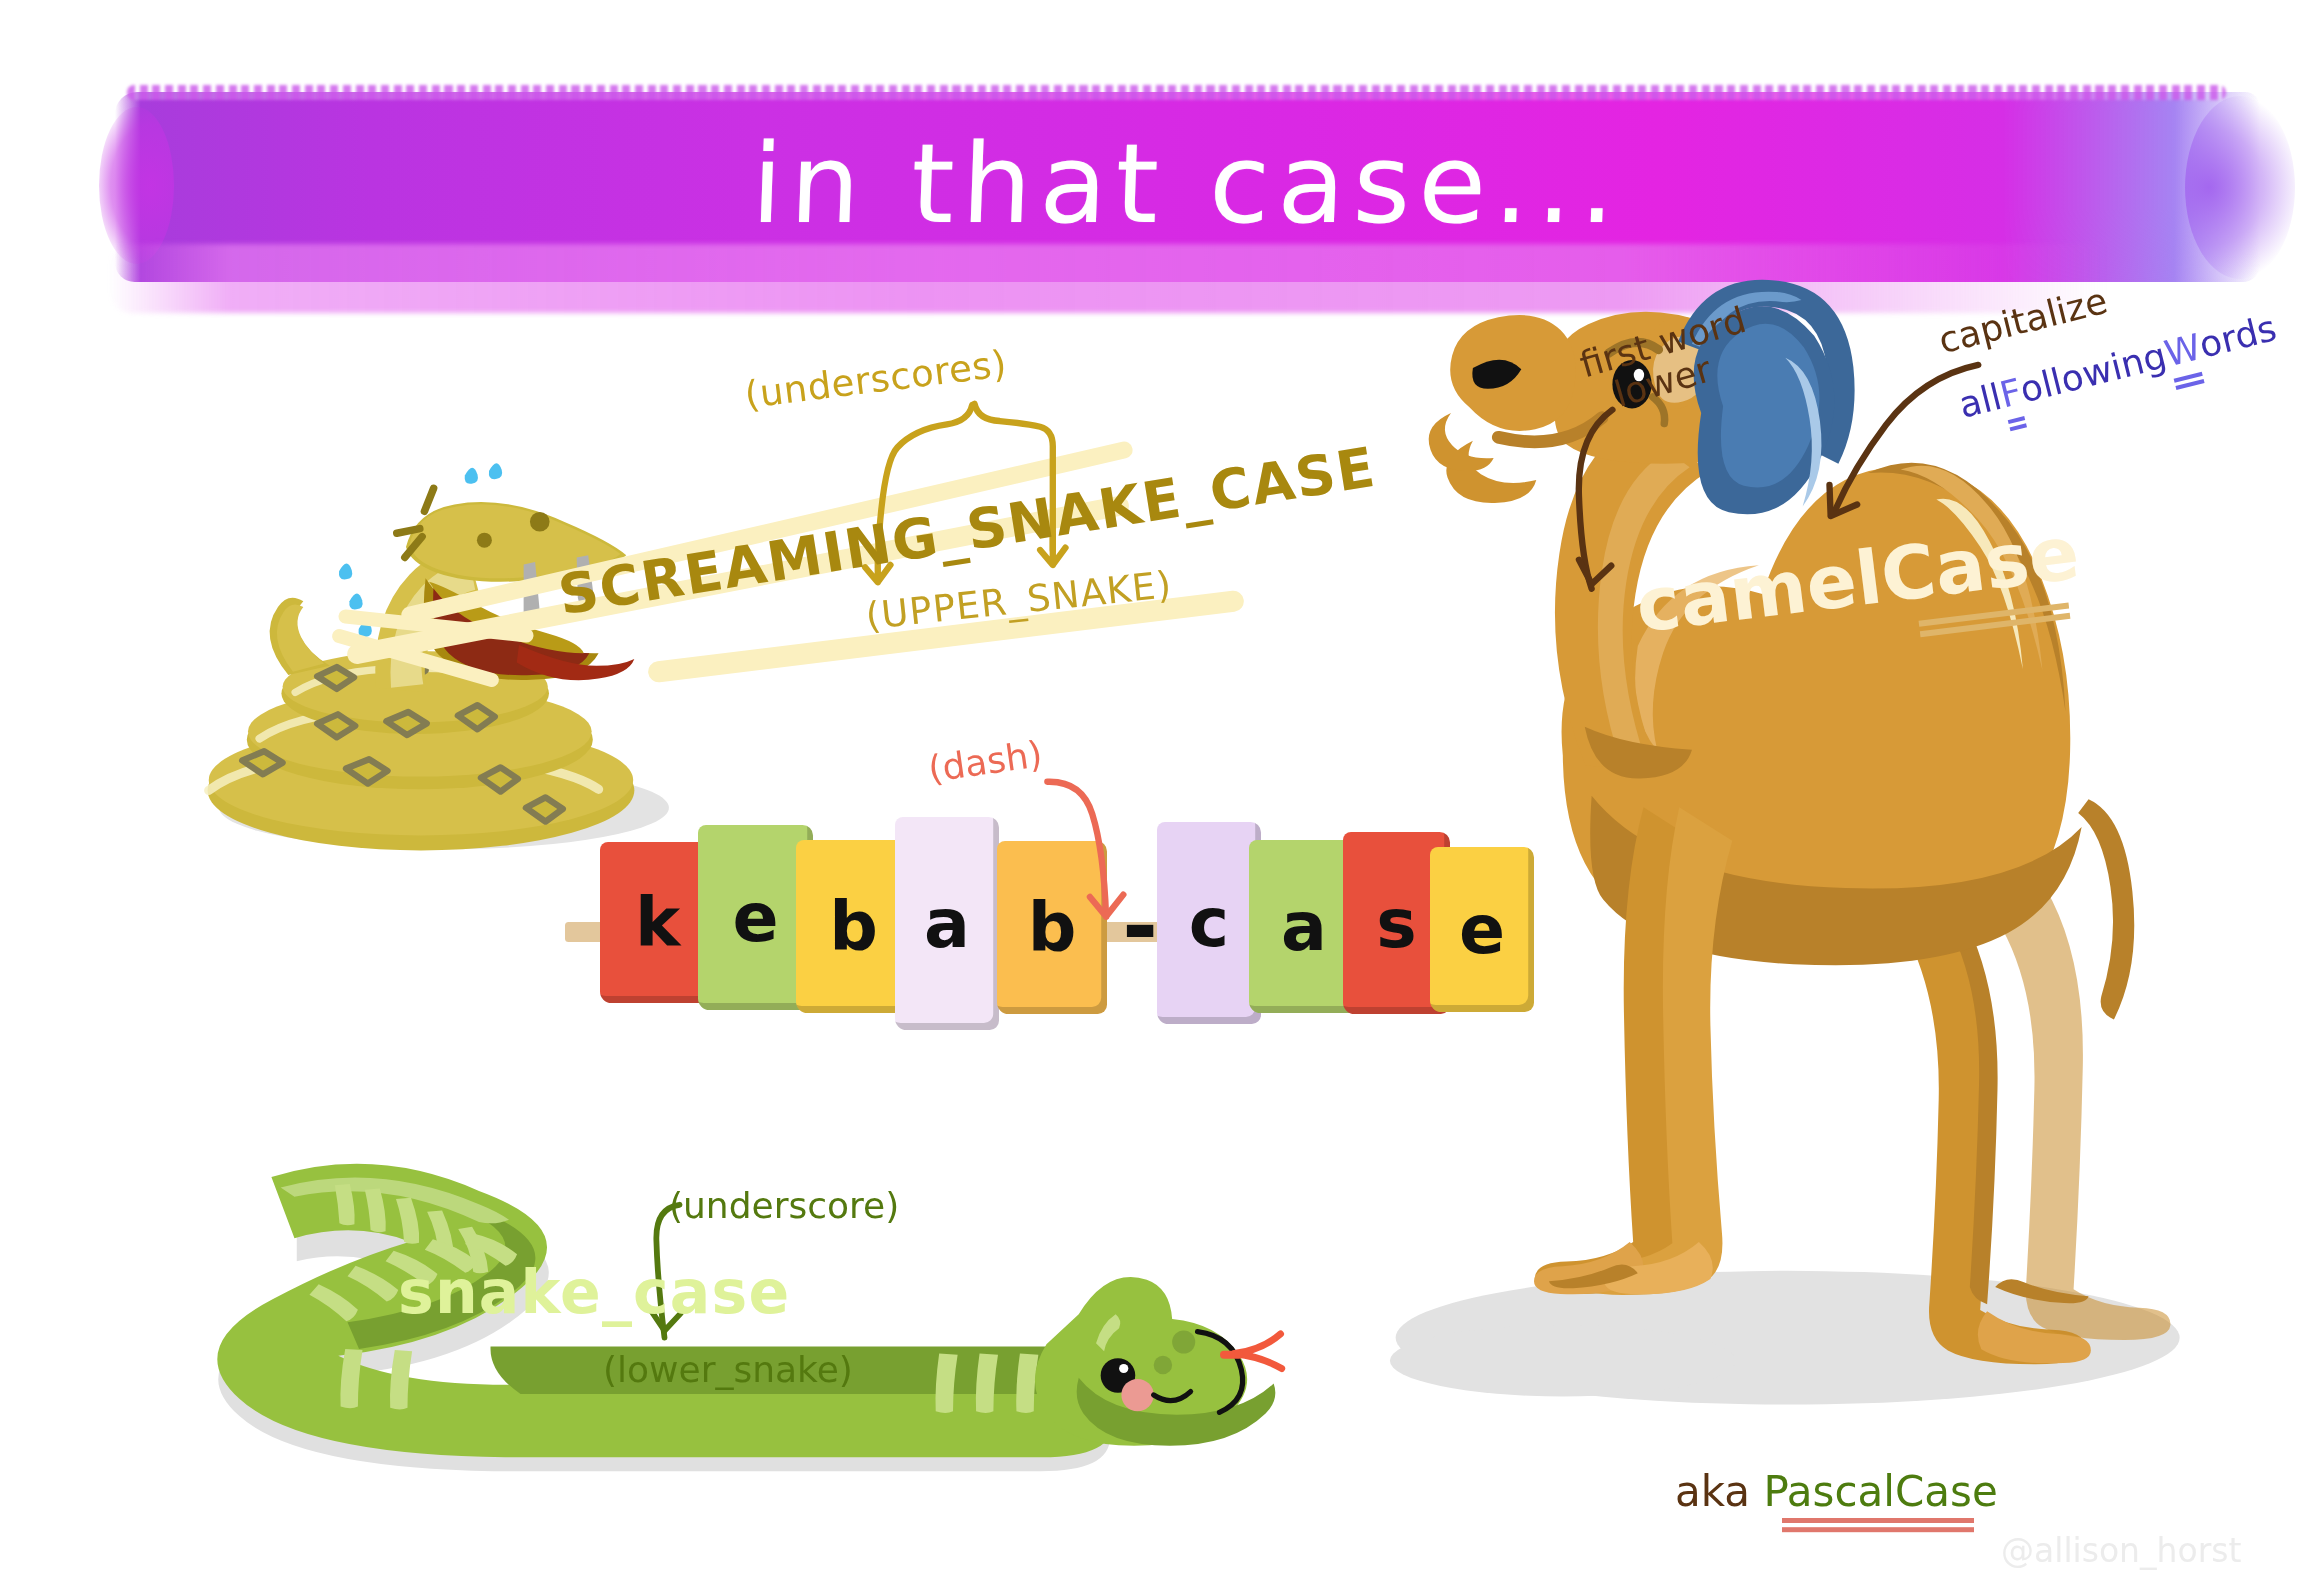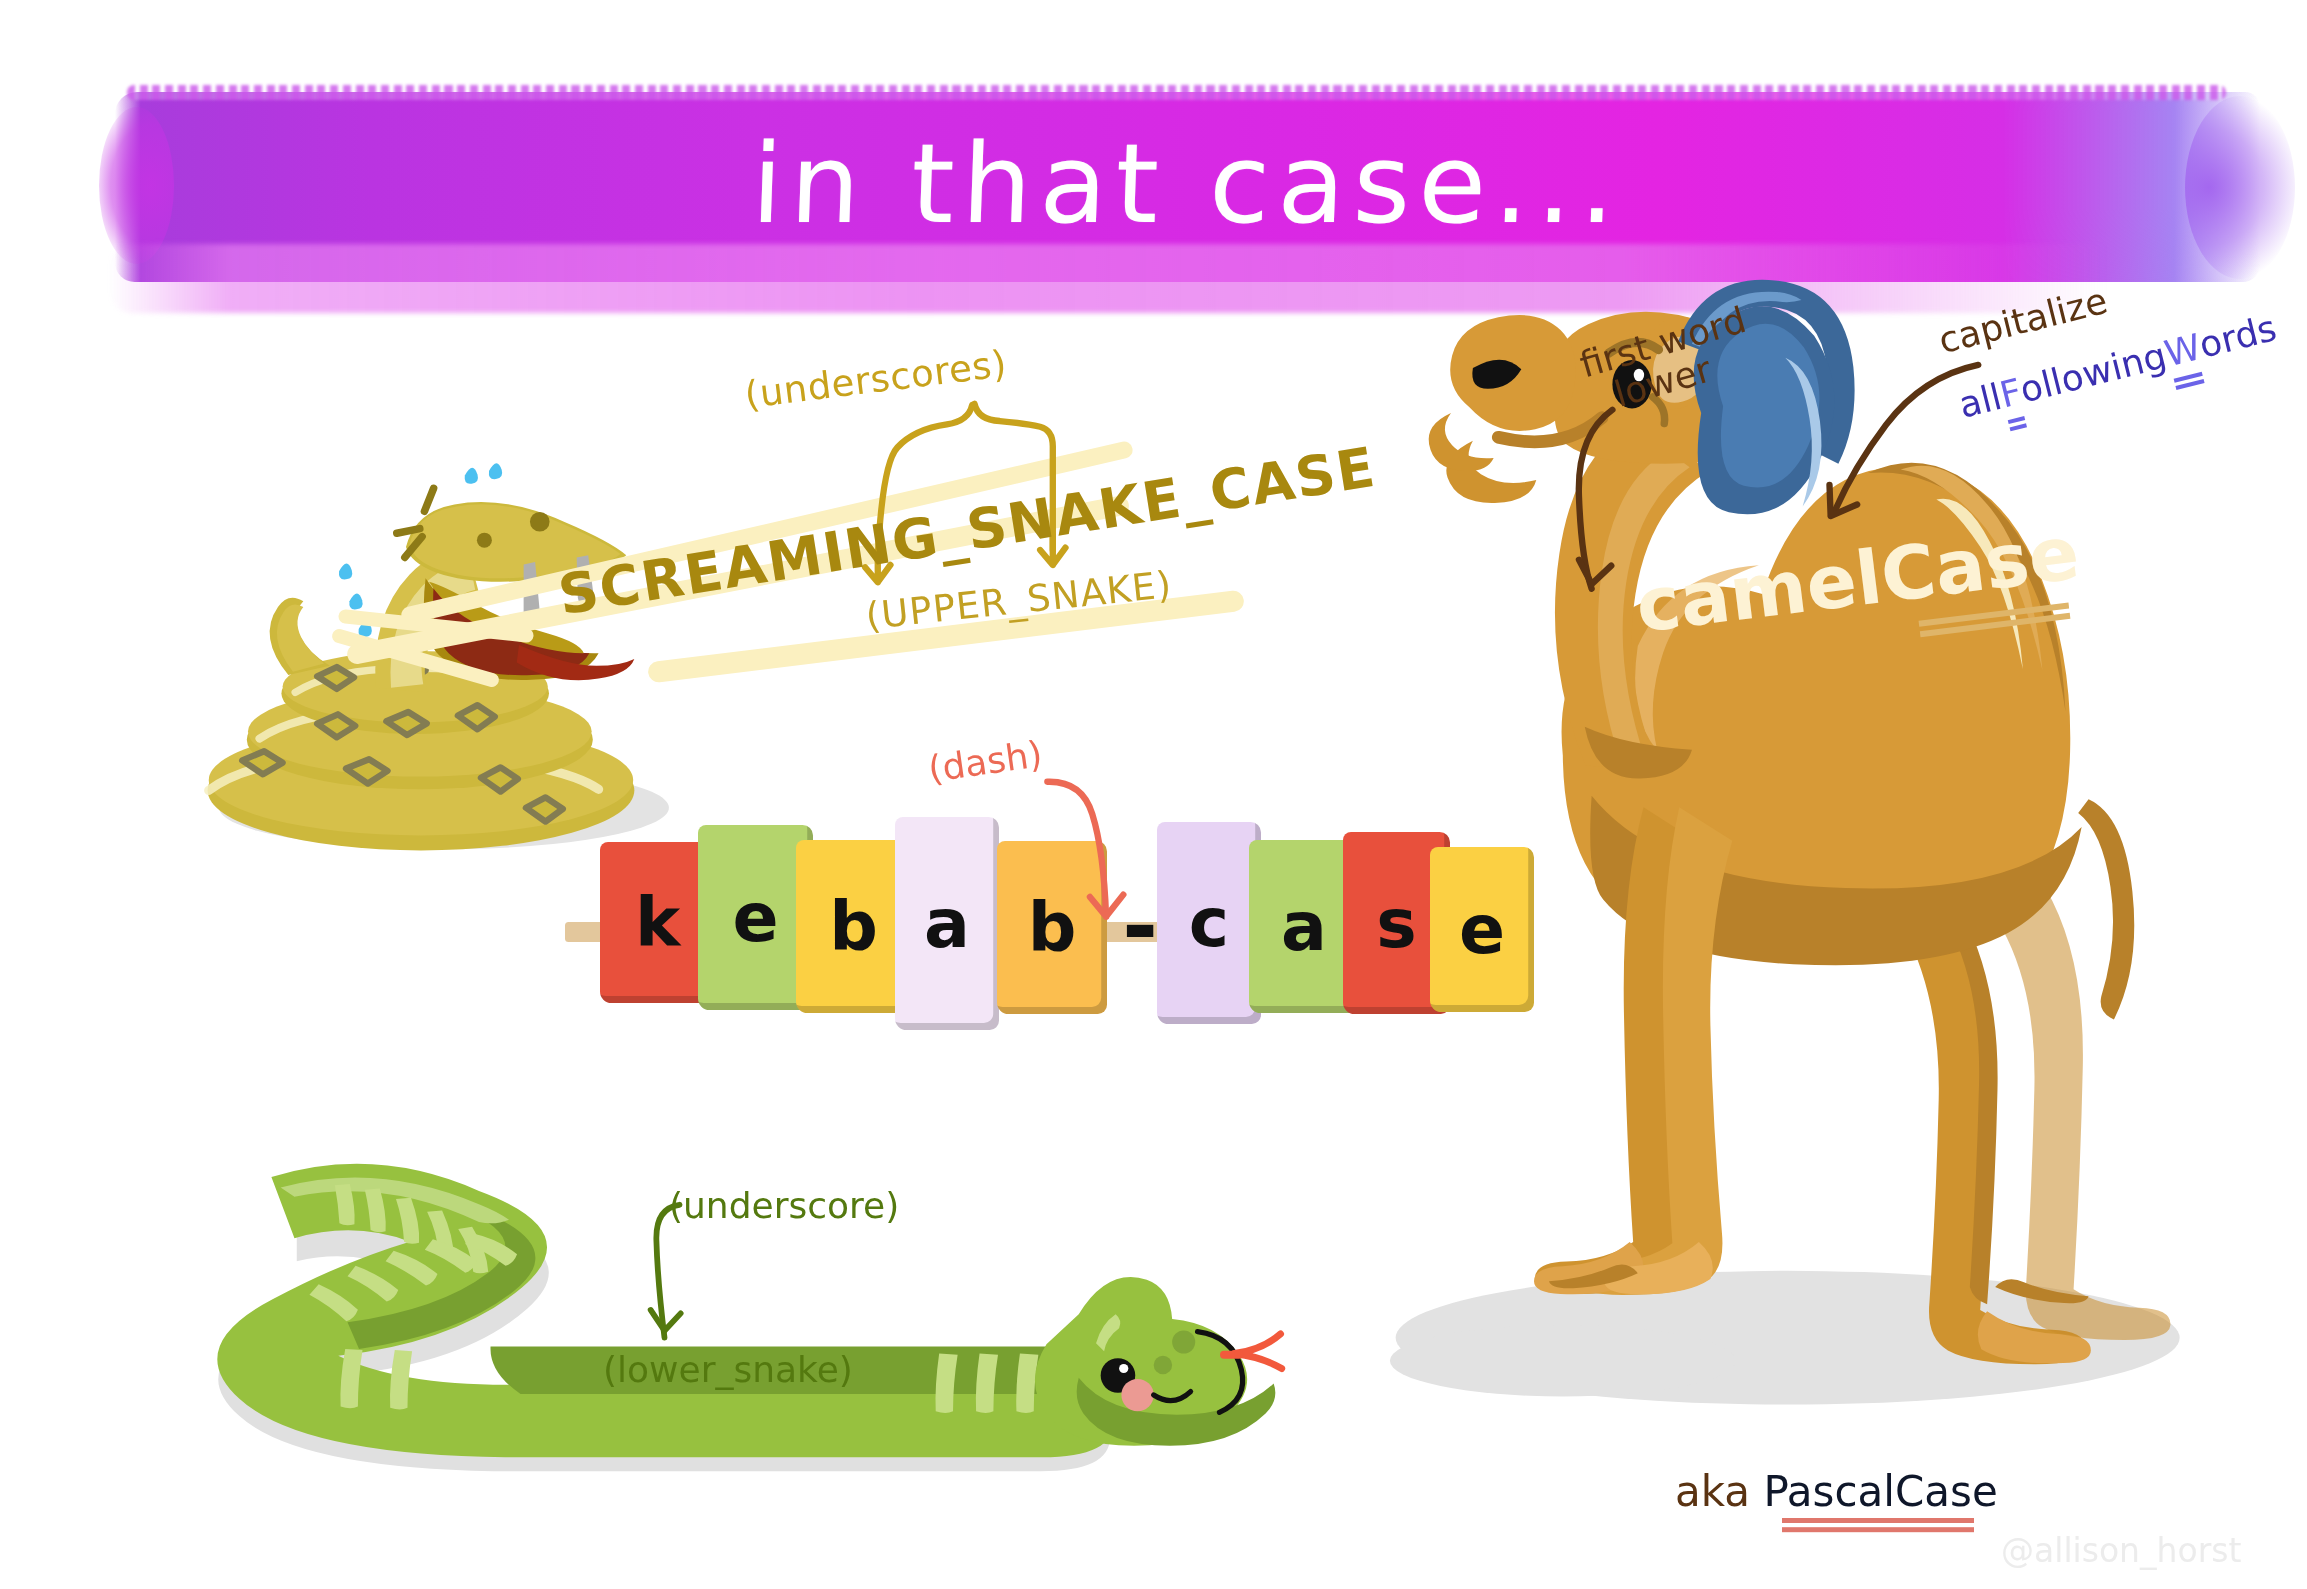--- a/index.html
+++ b/index.html
@@ -143,21 +143,21 @@
     content:""; position:absolute; left:16%; right:8%; bottom:-11.5px; height:5.2px;
     background:#dfb569; box-shadow:0 10.4px 0 #dfb569;
   }
 
   
   #see-also{left:1511px; top:1398px; font-size:42px; white-space:nowrap;}
   #see-also .lead{color:#5a3312;}
   #see-also .red{color:#e0776c;}
   #aka-line{left:1675px; top:1467px; font-size:42px; white-space:nowrap;}
   #aka-line .lead{color:#5a3312;}
-  #aka-line .red{color:#0f172a;margin-top:48px;}
+  #aka-line .red{color:#4d7c0f;margin-top:48px;}
   .uline{position:relative;}
   .uline::after{
     content:""; position:absolute; left:8%; right:10%; bottom:-7px; height:4.6px;
     background:#e0776c; box-shadow:0 9.2px 0 #e0776c;
   }
 
   #sig{
     left:2001px; top:1531px; color:#ececec; font-size:33px; white-space:nowrap;
   }
 
@@ -356,20 +356,21 @@
 
     <path d="M1740 398 q48 -6 80 -34 m-80 34 q48 6 82 26" fill="none" stroke="#f2593c" stroke-width="12" stroke-linecap="round"></path>
     <path d="M1722 400 l26 0" stroke="#f2593c" stroke-width="14" stroke-linecap="round"></path>
   </svg>
 
   <div class="abs hand" id="snake-underscore">(underscore)</div>
   <svg class="art" style="left:646px; top:1199px;" width="104" height="156" viewBox="0 0 180 270">
     <path d="M58 10 q-42 6 -40 62 q2 70 14 168" fill="none" stroke="#54790f" stroke-width="10" stroke-linecap="round"></path>
     <path d="M32 228 l-24 -36 m24 36 l28 -30" fill="none" stroke="#54790f" stroke-width="10" stroke-linecap="round" stroke-linejoin="round"></path>
   </svg>
+  <div class="abs hand" id="snake-text">snake_case</div>
   <div class="abs hand" id="snake-sub">(lower_snake)</div>
 
   <svg class="art" style="left:1240px; top:300px;" width="980" height="1130" viewBox="0 0 1700 1960">
 
     <ellipse cx="950" cy="1800" rx="680" ry="116" fill="#e2e2e2"></ellipse>
     <ellipse cx="560" cy="1840" rx="300" ry="62" fill="#e2e2e2"></ellipse>
 
     <path d="M1226 1030 q84 130 78 330 q-6 190 -20 392 q50 32 124 34 q60 2 58 32 q-2 28 -86 28 q-108 0 -152 -24 q-38 -22 -32 -84 q12 -178 16 -350 q4 -176 -62 -300 z" fill="#cf932f"></path>
     <path d="M1252 1064 q66 122 62 306 q-4 184 -18 372 q-24 -8 -30 -30 q12 -182 16 -352 q4 -170 -56 -282 z" fill="#b8812a"></path>
     <path d="M1296 1754 q54 38 128 40 q52 2 52 28 q0 20 -48 22 q-96 4 -142 -24 q-16 -34 10 -66 z" fill="#dfa34a"></path>

